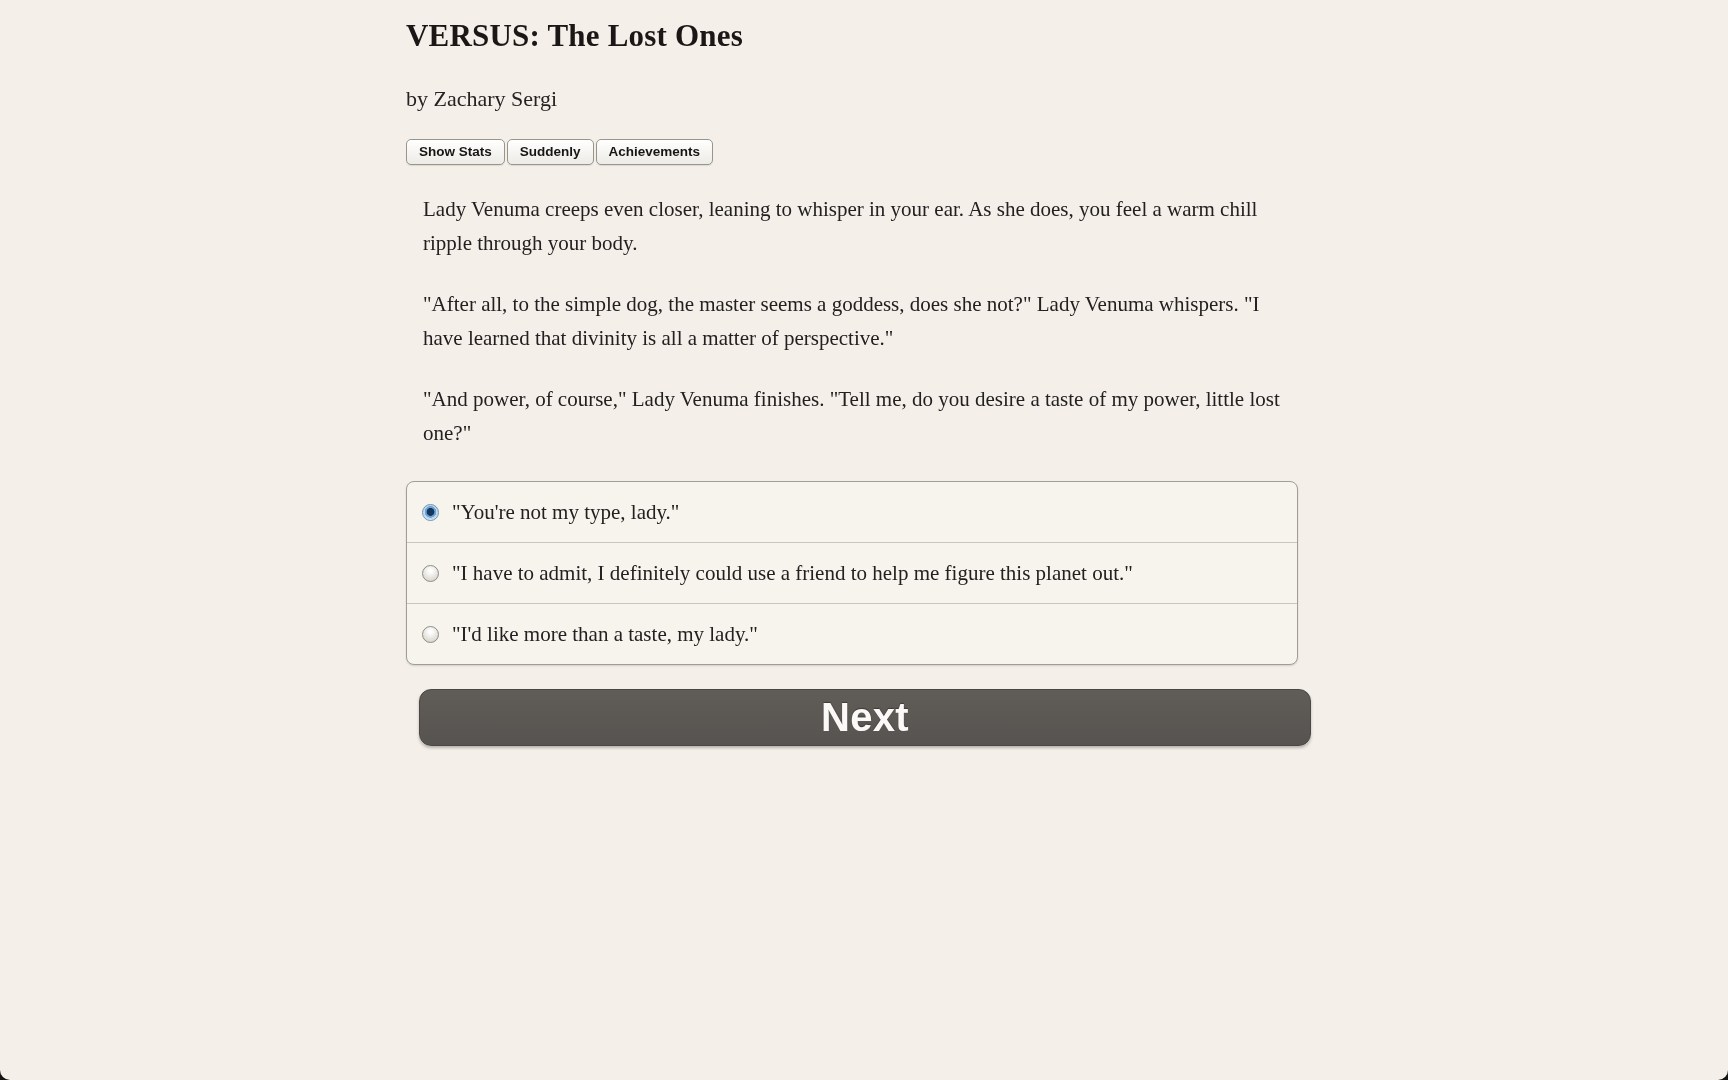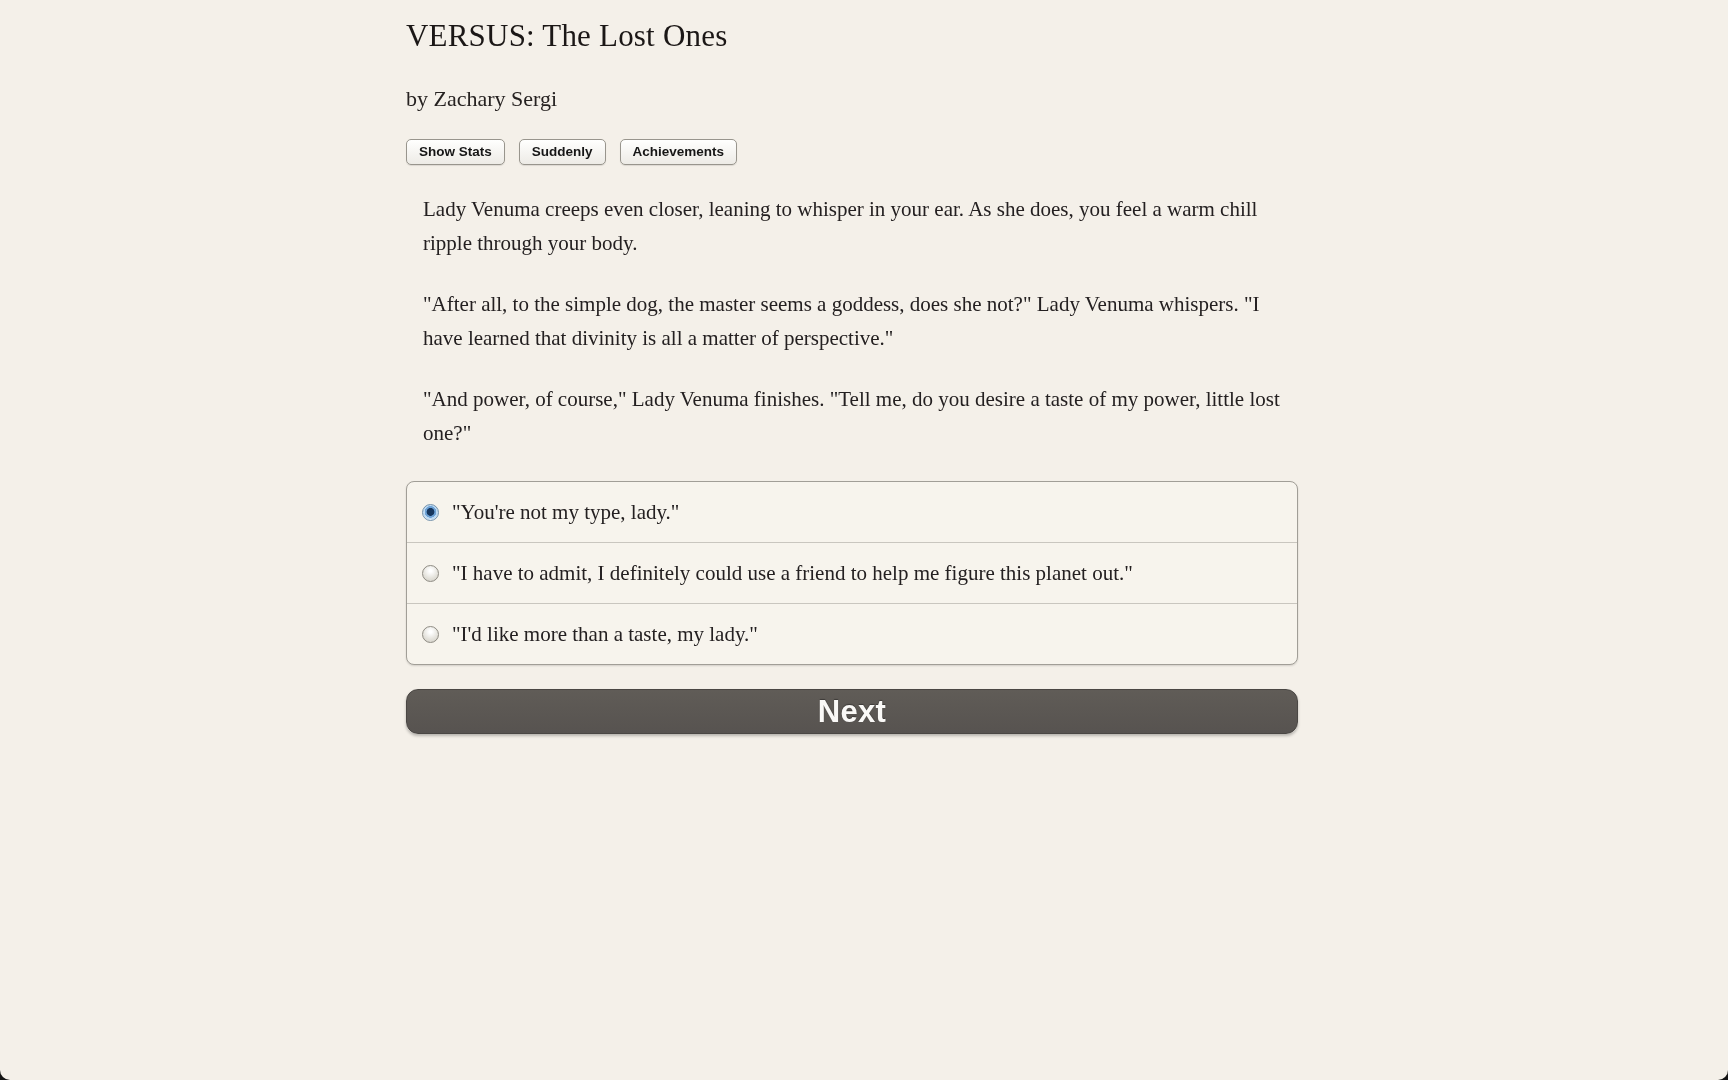--- a/index.html
+++ b/index.html
@@ -17,33 +17,33 @@
     overflow: hidden;
     position: relative;
   }
   .content {
     padding: 18px 0 0 406px;
     width: 1300px; 
   }
   .title {
     margin: 0;
     font-size: 31px;
-    font-weight: 400;
+    font-weight: 700;
     letter-spacing: 0.2px;
     color: #1b1716;
   }
   .byline {
     margin: 32px 0 0 0;
     font-size: 22px;
     color: #262221;
   }
   .toolbar {
     margin-top: 27px;
     display: flex;
-    gap: 14px;
+    gap: 2px;
   }
   .toolbar-btn {
     font-family: "Liberation Sans", sans-serif;
     font-size: 13.5px;
     font-weight: bold;
     color: #161616;
     background: linear-gradient(#fffffe, #ecead5 140%);
     background: linear-gradient(#fffffe, #edebe6);
     border: 1px solid #98958d;
     border-radius: 5px;
@@ -89,32 +89,33 @@
   }
   .choice-label {
     font-size: 21px;
     line-height: 34px;
     color: #242021;
   }
   .next-btn {
     display: block;
     margin-top: 24px;
     width: 892px;
-    height: 45px;
+    height: 57px;
     background: linear-gradient(#605c57, #575350);
     border: 1px solid #4a4744;
     border-radius: 12px;
     color: #faf9f7;
     font-family: "Liberation Sans", sans-serif;
     font-weight: bold;
-    font-size: 31px;
+    font-size: 40px;
     letter-spacing: 0.3px;
     text-shadow: 0 -1px 1px rgba(0,0,0,0.35);
     box-shadow: 0 2px 3px rgba(0,0,0,0.25);
     cursor: pointer;
+    margin-left: 13px;
   }
 </style>
 </head>
 <body>
 
 <div class="page">
   <div class="content">
 
     <h1 class="title">VERSUS: The Lost Ones</h1>
 

